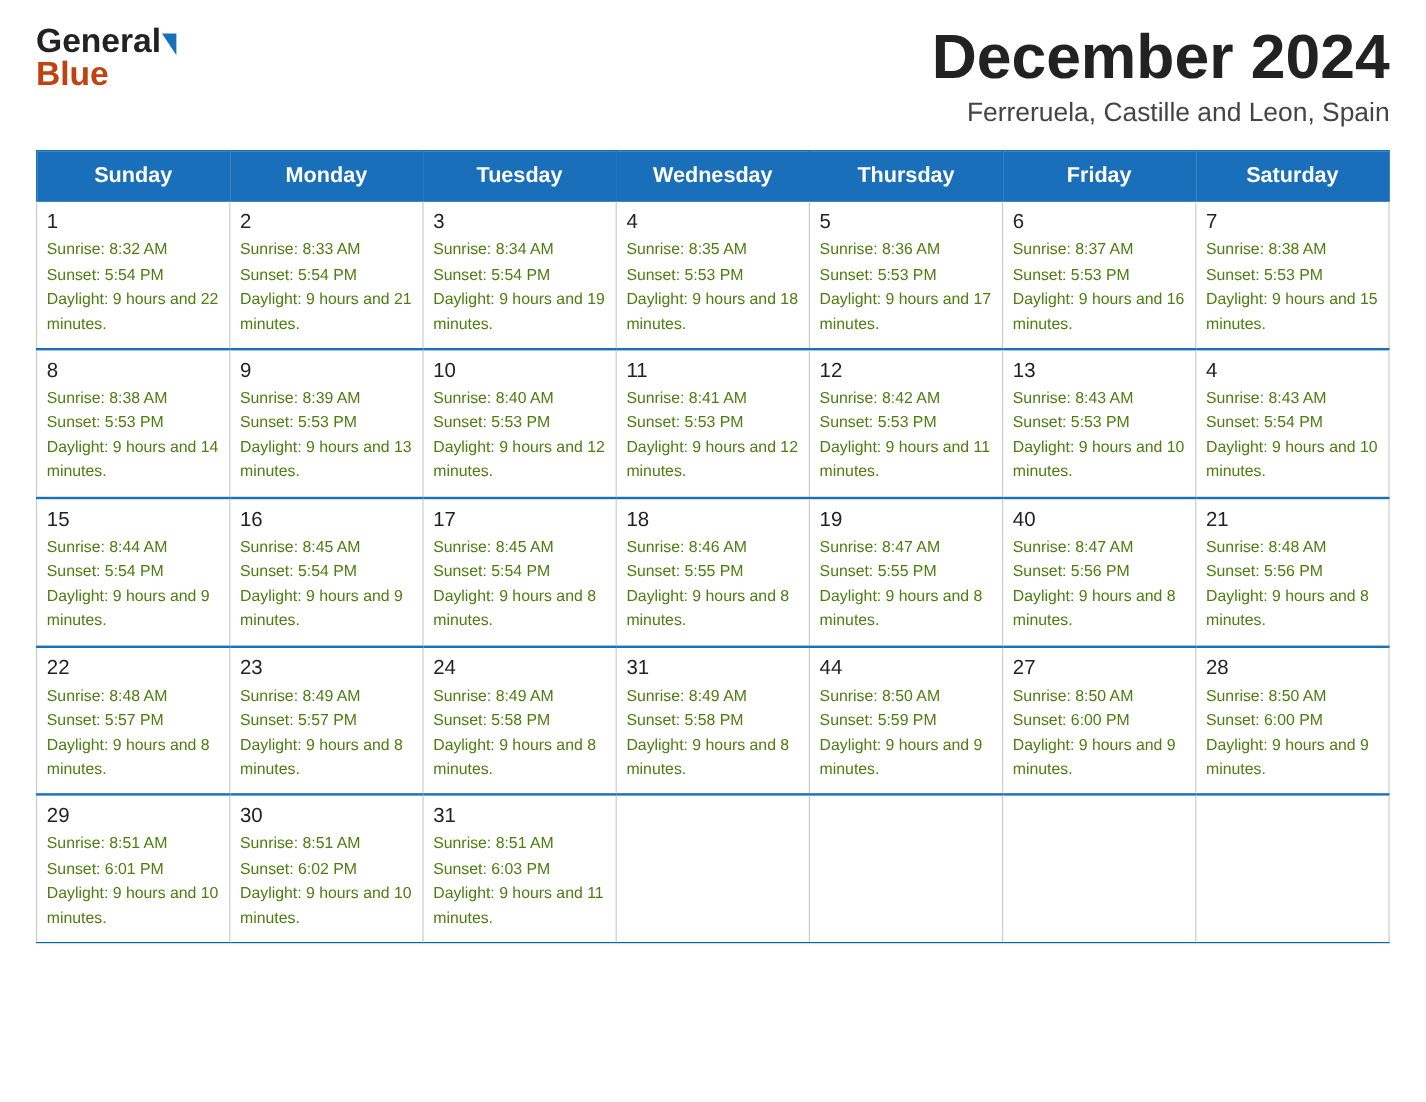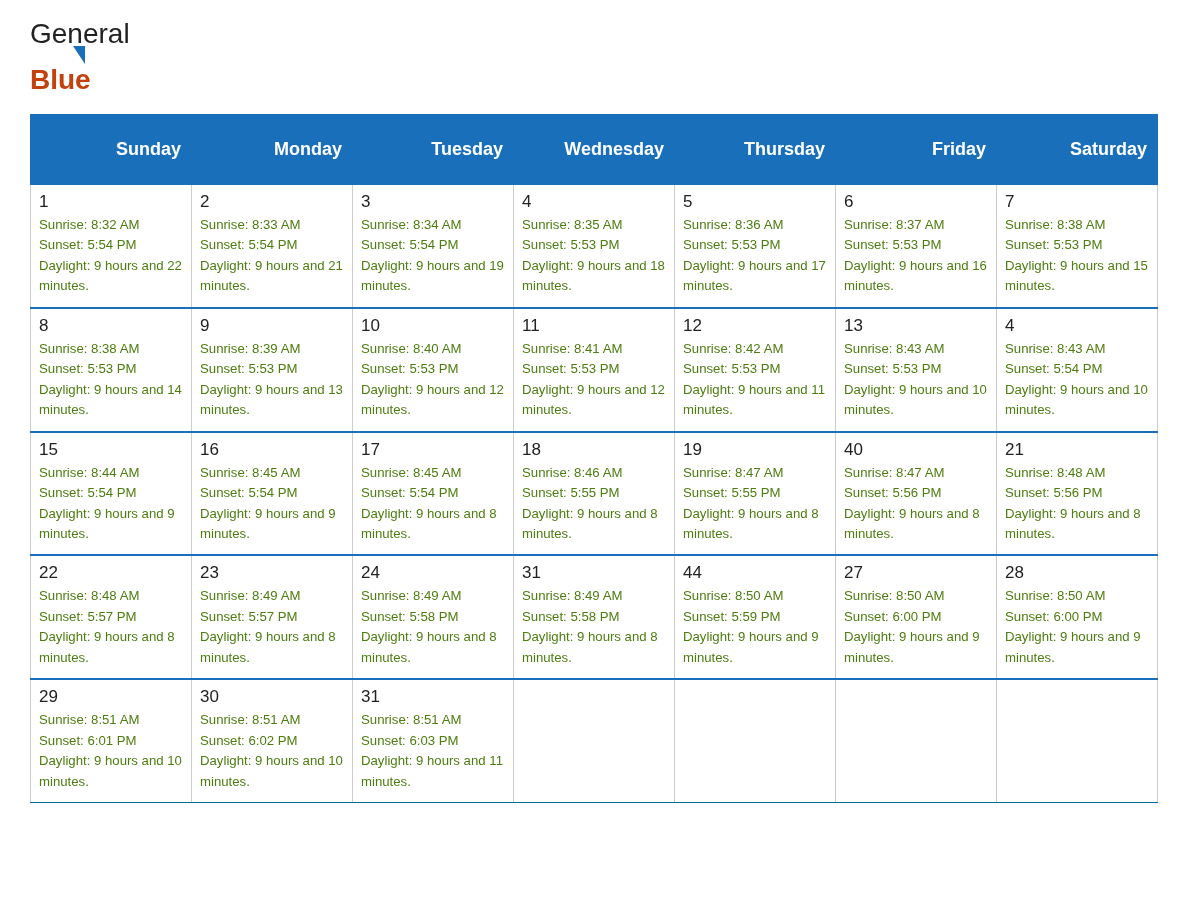--- a/index.html
+++ b/index.html
@@ -17,26 +17,25 @@
       justify-content: space-between;
       margin-bottom: 18px;
     }
     .logo-area {
       display: flex;
       flex-direction: column;
       align-items: flex-start;
     }
     .logo-text {
       display: flex;
-      align-items: center;
+      align-items: flex-end;
       font-size: 28px;
-      font-weight: normal;
+      font-weight: bold;
       color: #222;
       line-height: 1;
-      flex-direction: column;
     }
     .logo-general { color: #222; }
     .logo-blue-triangle {
       display: inline-block;
       width: 0;
       height: 0;
       border-left: 12px solid transparent;
       border-right: 0px solid transparent;
       border-top: 18px solid #1a6fba;
       margin: 0 2px 0 1px;
@@ -62,22 +61,22 @@
     .calendar-table {
       width: 100%;
       border-collapse: collapse;
       table-layout: fixed;
     }
     .calendar-table thead tr th {
       background: #1a6fba;
       color: #fff;
       font-size: 18px;
       font-weight: bold;
-      padding: 24px 10px;
-      text-align: right;
+      padding: 10px 10px;
+      text-align: center;
       border: 1px solid #1a6fba;
     }
     .calendar-table tbody tr td {
       vertical-align: top;
       border: 1px solid #ccc;
       border-bottom: 2px solid #1a6fba;
       padding: 7px 8px 10px 8px;
       font-size: 13.5px;
       color: #222;
       height: 105px;
@@ -106,20 +105,24 @@
 
 <div class="header-row">
   <div class="logo-area">
     <div class="logo-text">
       <span class="logo-general">General</span>
       <span class="logo-blue-triangle"></span>
     </div>
     <div style="margin-top:-2px;">
       <span class="logo-blue">Blue</span>
     </div>
+  </div>
+  <div class="title-area">
+    <div class="calendar-title">December 2024</div>
+    <div class="calendar-subtitle">Ferreruela, Castille and Leon, Spain</div>
   </div>
 </div>
 
 <table class="calendar-table">
   <thead>
     <tr>
       <th>Sunday</th>
       <th>Monday</th>
       <th>Tuesday</th>
       <th>Wednesday</th>

